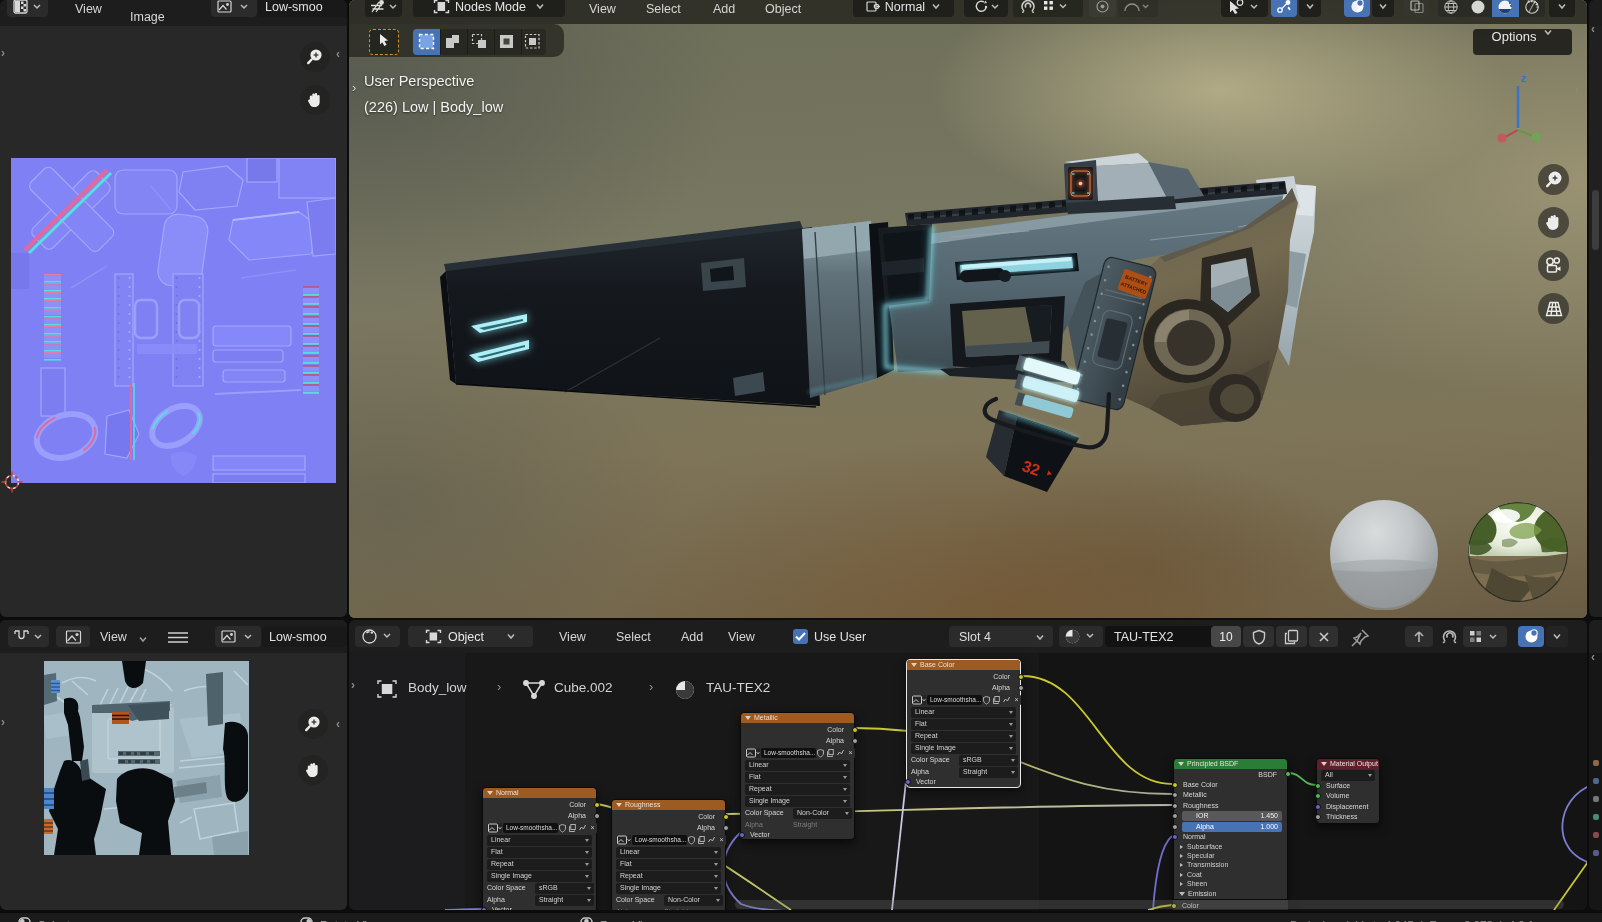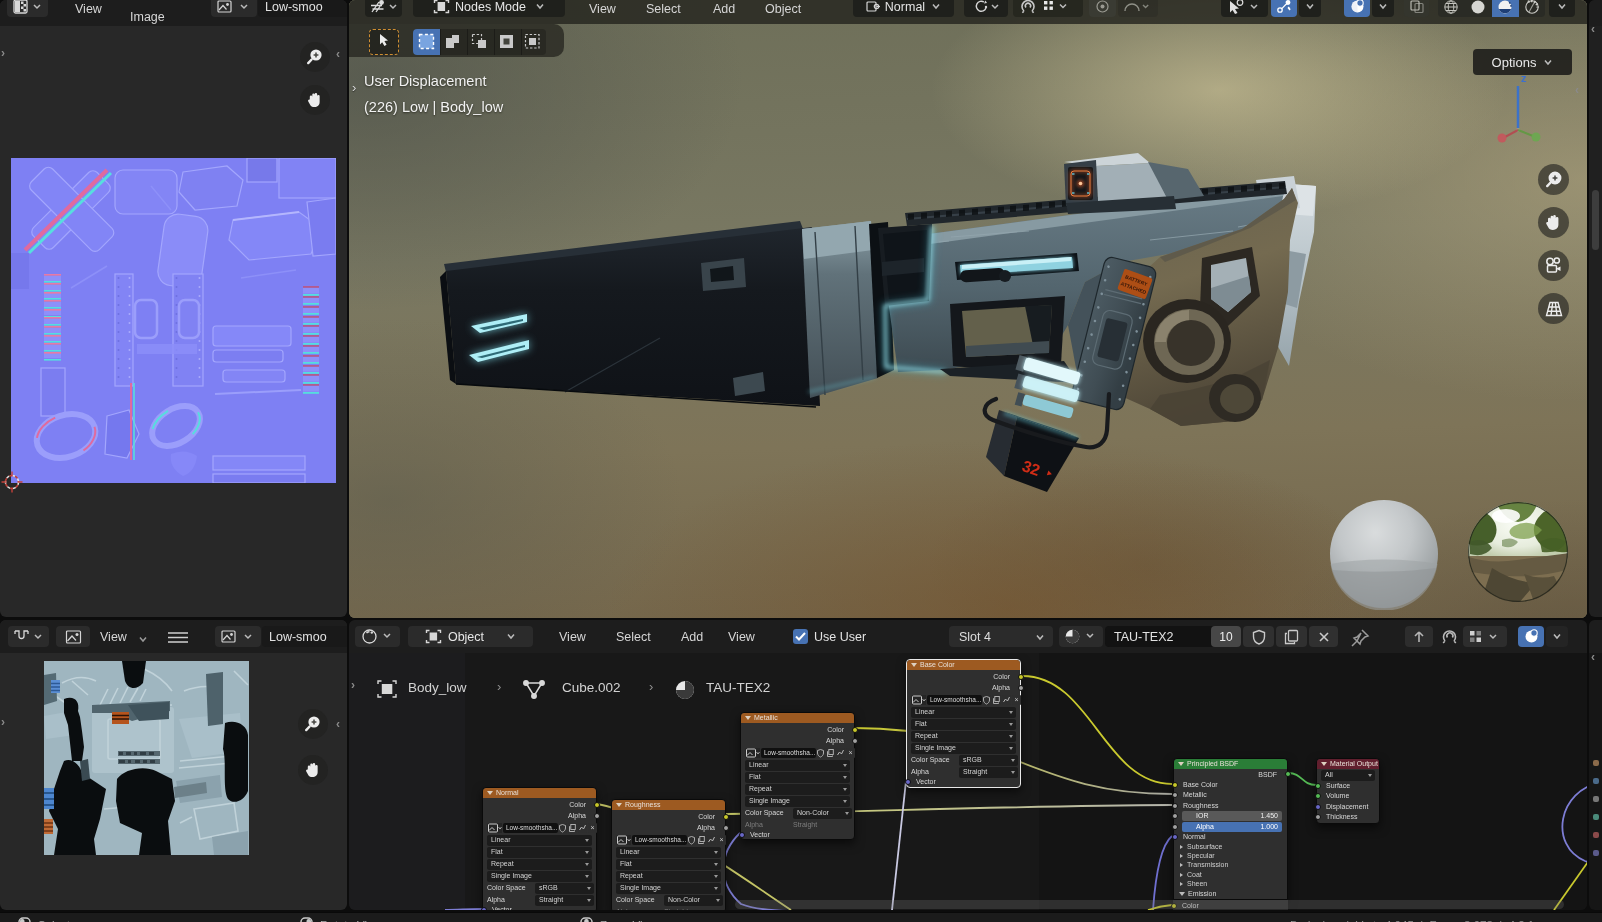--- a/index.html
+++ b/index.html
@@ -381,25 +381,25 @@
     <svg class="abs" style="left:111px;top:4px" width="17" height="17" viewBox="0 0 17 17">
           <rect x="1.5" y="1.5" width="13.5" height="13.5" fill="none" stroke="#c9c9c9" stroke-width="1.2" stroke-dasharray="2.4 1.8"></rect>
           <rect x="5" y="5" width="7" height="7" fill="#c9c9c9"></rect>
         </svg>
     <div class="abs" style="left:27px;top:0;width:1px;height:26px;background:rgba(15,15,13,.5)"></div>
     <div class="abs" style="left:54px;top:0;width:1px;height:26px;background:rgba(15,15,13,.5)"></div>
     <div class="abs" style="left:81px;top:0;width:1px;height:26px;background:rgba(15,15,13,.5)"></div>
     <div class="abs" style="left:108px;top:0;width:1px;height:26px;background:rgba(15,15,13,.5)"></div>
   </div>
 
-  <div class="abs" style="left:15px;top:73px;color:#f2f2f2;font-size:14.5px;text-shadow:0 1px 2px rgba(20,20,10,.65);">User Displacement</div>
+  <div class="abs" style="left:15px;top:73px;color:#f2f2f2;font-size:14.5px;text-shadow:0 1px 2px rgba(20,20,10,.65);">User Perspective</div>
   <div class="abs" style="left:15px;top:99px;color:#f2f2f2;font-size:14.5px;text-shadow:0 1px 2px rgba(20,20,10,.65);">(226) Low | Body_low</div>
   <div class="abs" style="left:3px;top:80px;color:#dadada;font-size:13px;text-shadow:0 1px 1px rgba(0,0,0,.5);">›</div>
 
-  <div class="abs" style="left:1124px;top:29px;width:99px;height:26px;background:rgba(24,24,22,.85);border-radius:4px;display:flex;align-items:center;justify-content:center;margin-top:20px;">
+  <div class="abs" style="left:1124px;top:29px;width:99px;height:26px;background:rgba(24,24,22,.85);border-radius:4px;display:flex;justify-content:center;">
     <span style="color:#e8e8e8;font-size:13px;">Options</span>
     <svg width="10" height="7" viewBox="0 0 10 7" style="margin-left:7px">
           <path d="M2,1.5 l3,3.5 l3,-3.5" stroke="#bbb" stroke-width="1.5" fill="none"></path>
         </svg>
   </div>
 
   <svg class="abs" style="left:1140px;top:68px" width="70" height="75" viewBox="0 0 70 75">
     <text x="32" y="14" fill="#3b6fd0" font-size="11" font-weight="bold" font-family="Liberation Sans">z</text>
     <line x1="29" y1="18" x2="29" y2="60" stroke="#3c72c8" stroke-width="2.5"></line>
     <circle cx="29" cy="62" r="2" fill="#9a9a90" opacity=".8"></circle>
@@ -1136,21 +1136,21 @@
   <div class="abs" style="left:59px;top:60px;color:#d2d2d2;font-size:13.5px;">Body_low</div>
   <div class="abs" style="left:148px;top:59px;color:#909090;font-size:13px;">›</div>
   <svg class="abs" style="left:173px;top:59px" width="24" height="21" viewBox="0 0 24 21">
         <g stroke="#d8d8d8" stroke-width="1.5" fill="none">
           <path d="M4,4 h16 l-8,13 Z"></path>
           <circle cx="4" cy="4" r="2.2" fill="#d8d8d8"></circle>
           <circle cx="20" cy="4" r="2.2" fill="#d8d8d8"></circle>
           <circle cx="12" cy="17" r="2.2" fill="#d8d8d8"></circle>
         </g>
       </svg>
-  <div class="abs" style="left:205px;top:60px;color:#d2d2d2;font-size:13.5px;margin-left:8px;">Cube.002</div>
+  <div class="abs" style="left:205px;top:60px;color:#d2d2d2;font-size:13.5px;">Cube.002</div>
   <div class="abs" style="left:300px;top:59px;color:#909090;font-size:13px;">›</div>
   <svg class="abs" style="left:325px;top:59px" width="22" height="22" viewBox="0 0 22 22">
         <circle cx="11" cy="11" r="9" fill="#e8e8e8"></circle>
         <path d="M11,2 a9,9 0 0 1 0,18 Z M11,11 l-9,0 a9,9 0 0 0 9,9 Z" fill="#3a3a3a"></path>
       </svg>
   <div class="abs" style="left:357px;top:60px;color:#d2d2d2;font-size:13.5px;">TAU-TEX2</div>
 </div>
 
 <div class="ed" style="left:1589px;top:0;width:13px;height:617px;background:#202020;border-radius:6px 0 0 6px;">
   <div class="hdr" style="top:0;height:26px;background:#1d1d1d;"></div>

